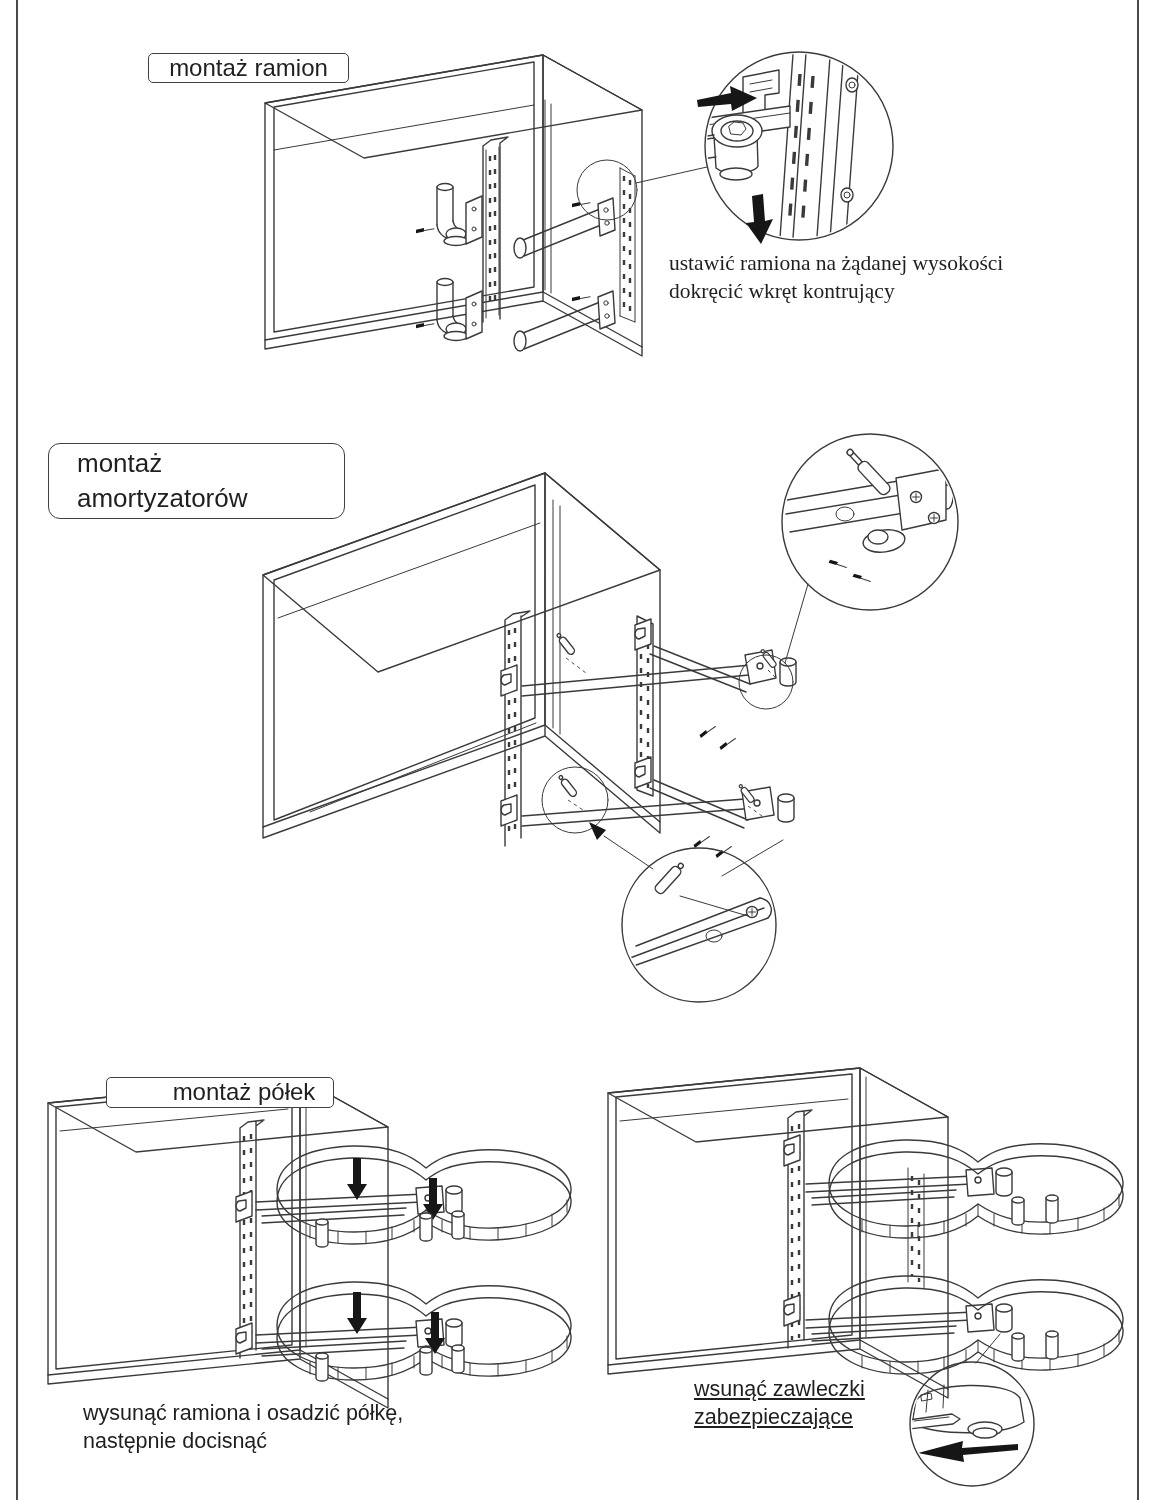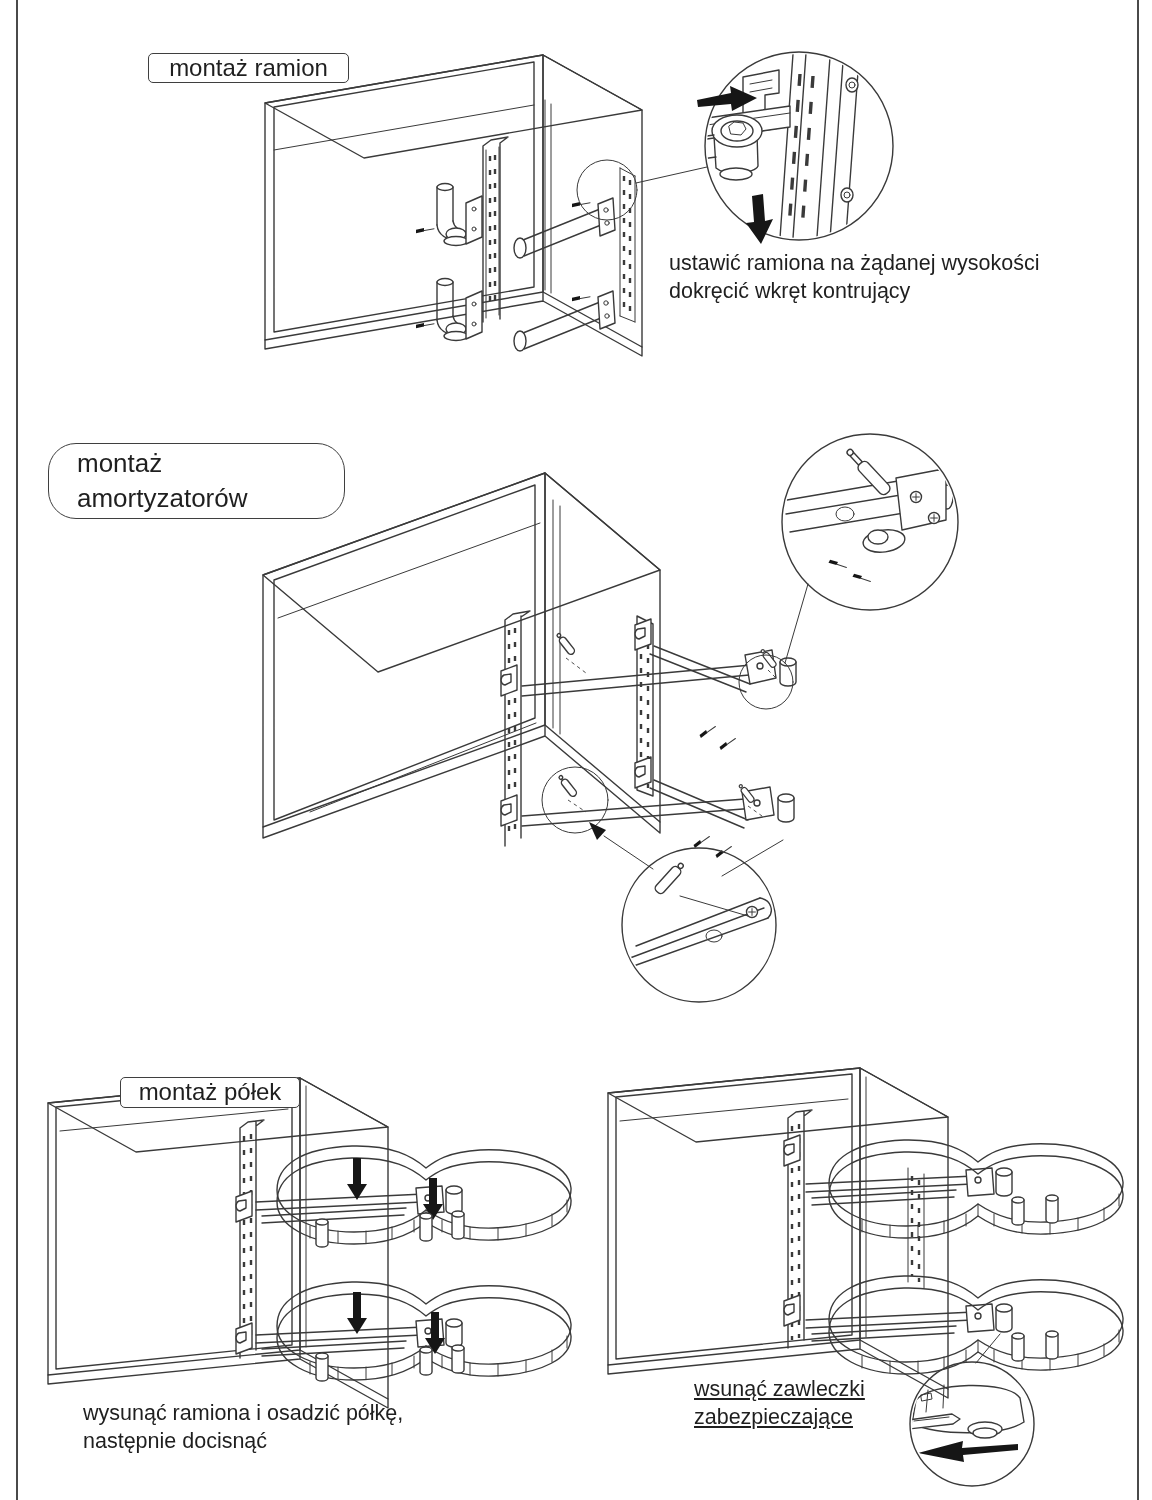--- a/index.html
+++ b/index.html
@@ -8,21 +8,21 @@
   .rule{position:absolute;top:0;bottom:0;width:2px;background:#4a4a4a;}
   .art{position:absolute;left:0;top:0;}
   .ln{fill:none;stroke:#3a3a3a;stroke-width:1.4;stroke-linecap:round;stroke-linejoin:round;}
   .thin{stroke-width:1;}
   .wh{fill:#ffffff;stroke:#3a3a3a;stroke-width:1.4;stroke-linecap:round;stroke-linejoin:round;}
   .blk{fill:#161616;stroke:none;}
   .holes{fill:none;stroke:#3a3a3a;stroke-width:2.4;stroke-dasharray:5 9;}
   .dsh{fill:none;stroke:#3a3a3a;stroke-width:0.9;stroke-dasharray:3.5 3.5;}
   .tbox{position:absolute;border:1.5px solid #3f3f3f;border-radius:5px;background:#fff;
         display:flex;align-items:flex-start;justify-content:center;font-size:24px;margin-top:48px;}
-  .tbox2{position:absolute;border:1.6px solid #3f3f3f;border-radius:28px;background:#fff;
+  .tbox2{position:absolute;border:1.6px solid #3f3f3f;border-radius:12px;background:#fff;
         font-size:26px;line-height:35px;padding:2px 8px 0 28px;box-sizing:border-box;}
   .para{position:absolute;font-size:21.5px;line-height:27.5px;white-space:nowrap;}
 </style>
 </head>
 <body>
 
 <div class="rule" style="left:16px;"></div>
 <div class="rule" style="left:1137px;"></div>
 
 <svg class="art" width="1152" height="1500" viewBox="0 0 1152 1500">
@@ -330,30 +330,30 @@
         <path class="blk" d="M1018,1444 L962,1448 L963,1441 L918,1453 L964,1462 L963,1455 L1018,1450 Z"></path>
       </g>
     </g>
   </g>
 </svg>
 
 <div class="tbox" style="left:148px;top:5px;width:199px;height:28px;">
   <span>montaż ramion</span>
 </div>
 
-<div class="para" style="left:669px;top:250px;">
+<div class="para" style="left:669px;top:250px;font-family:Liberation Serif, serif;">
   <div>ustawić ramiona na żądanej wysokości</div>
   <div>dokręcić wkręt kontrujący</div>
 </div>
 
 <div class="tbox2" style="left:48px;top:443px;width:297px;height:76px;">
   <div>montaż amortyzatorów</div>
 </div>
 
-<div class="tbox" style="left:120px;top:1029px;width:178px;height:29px;">
+<div class="tbox" style="left:106px;top:1029px;width:178px;height:29px;padding-left:48px;">
   <span>montaż półek</span>
 </div>
 
 <div class="para" style="left:83px;top:1400px;">
   <div>wysunąć ramiona i osadzić półkę,</div>
   <div>następnie docisnąć</div>
 </div>
 
 <div class="para" style="left:694px;top:1376px;text-decoration:underline;">
   <div>wsunąć zawleczki</div>

